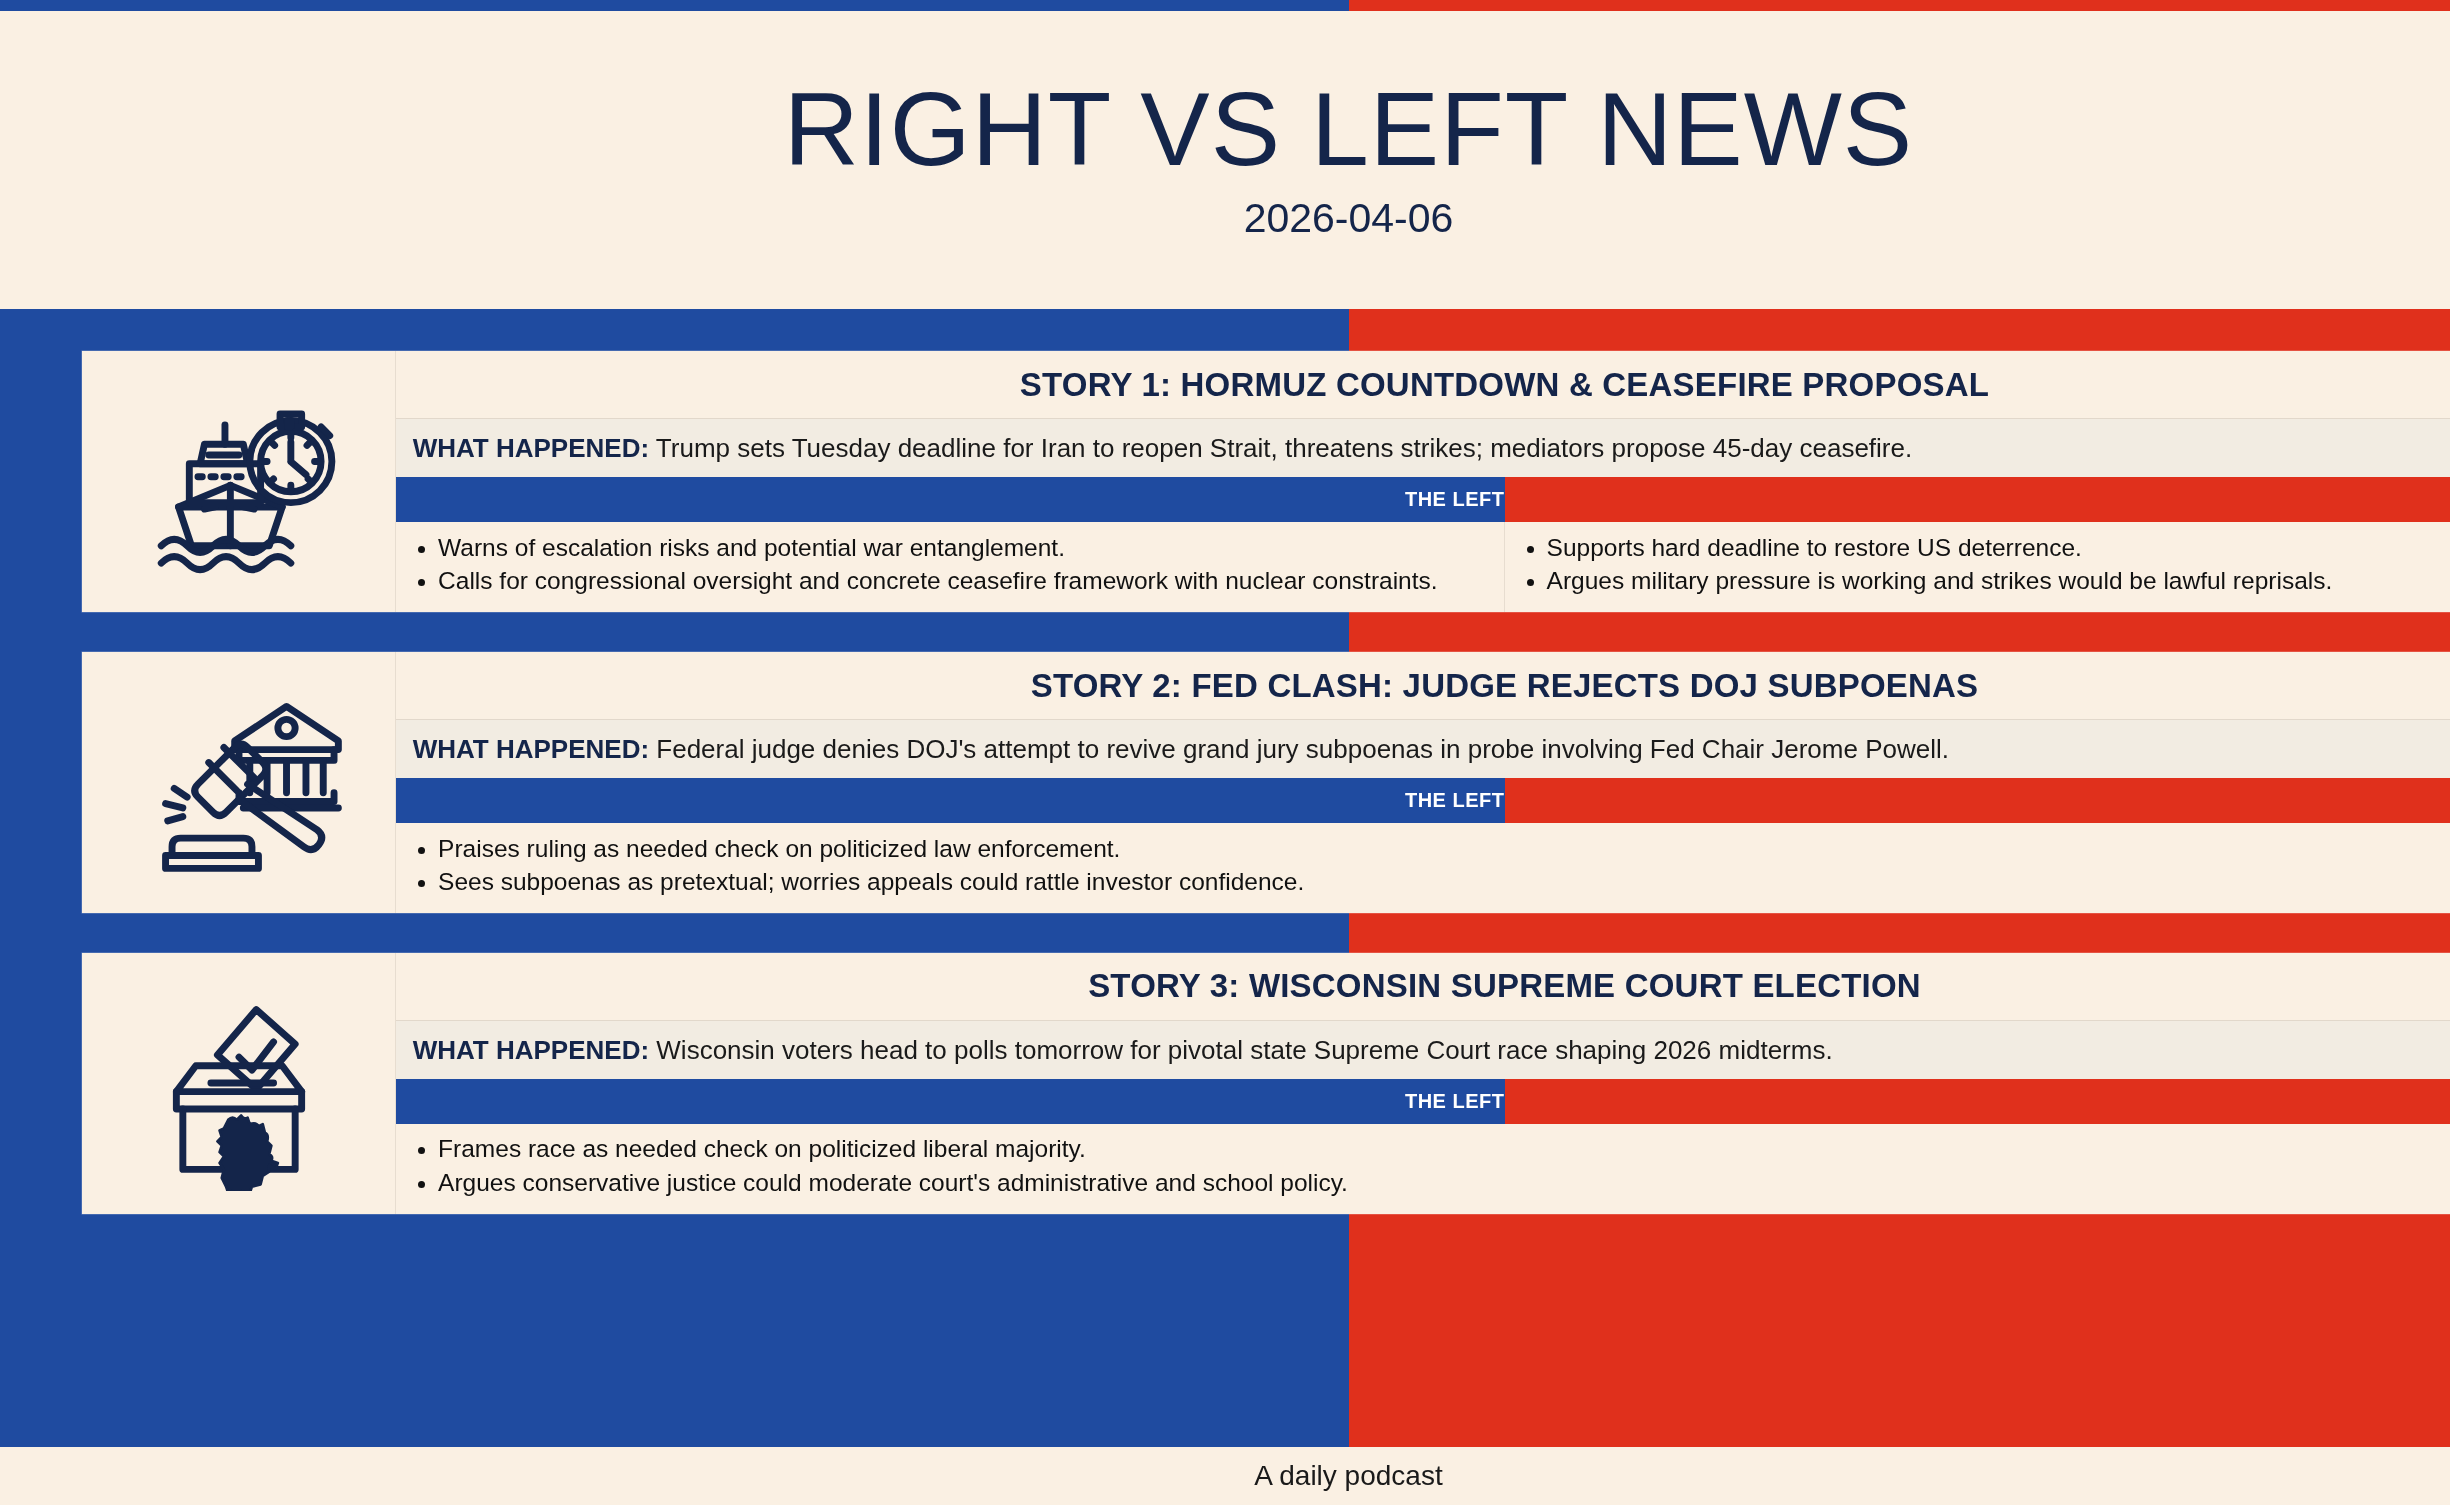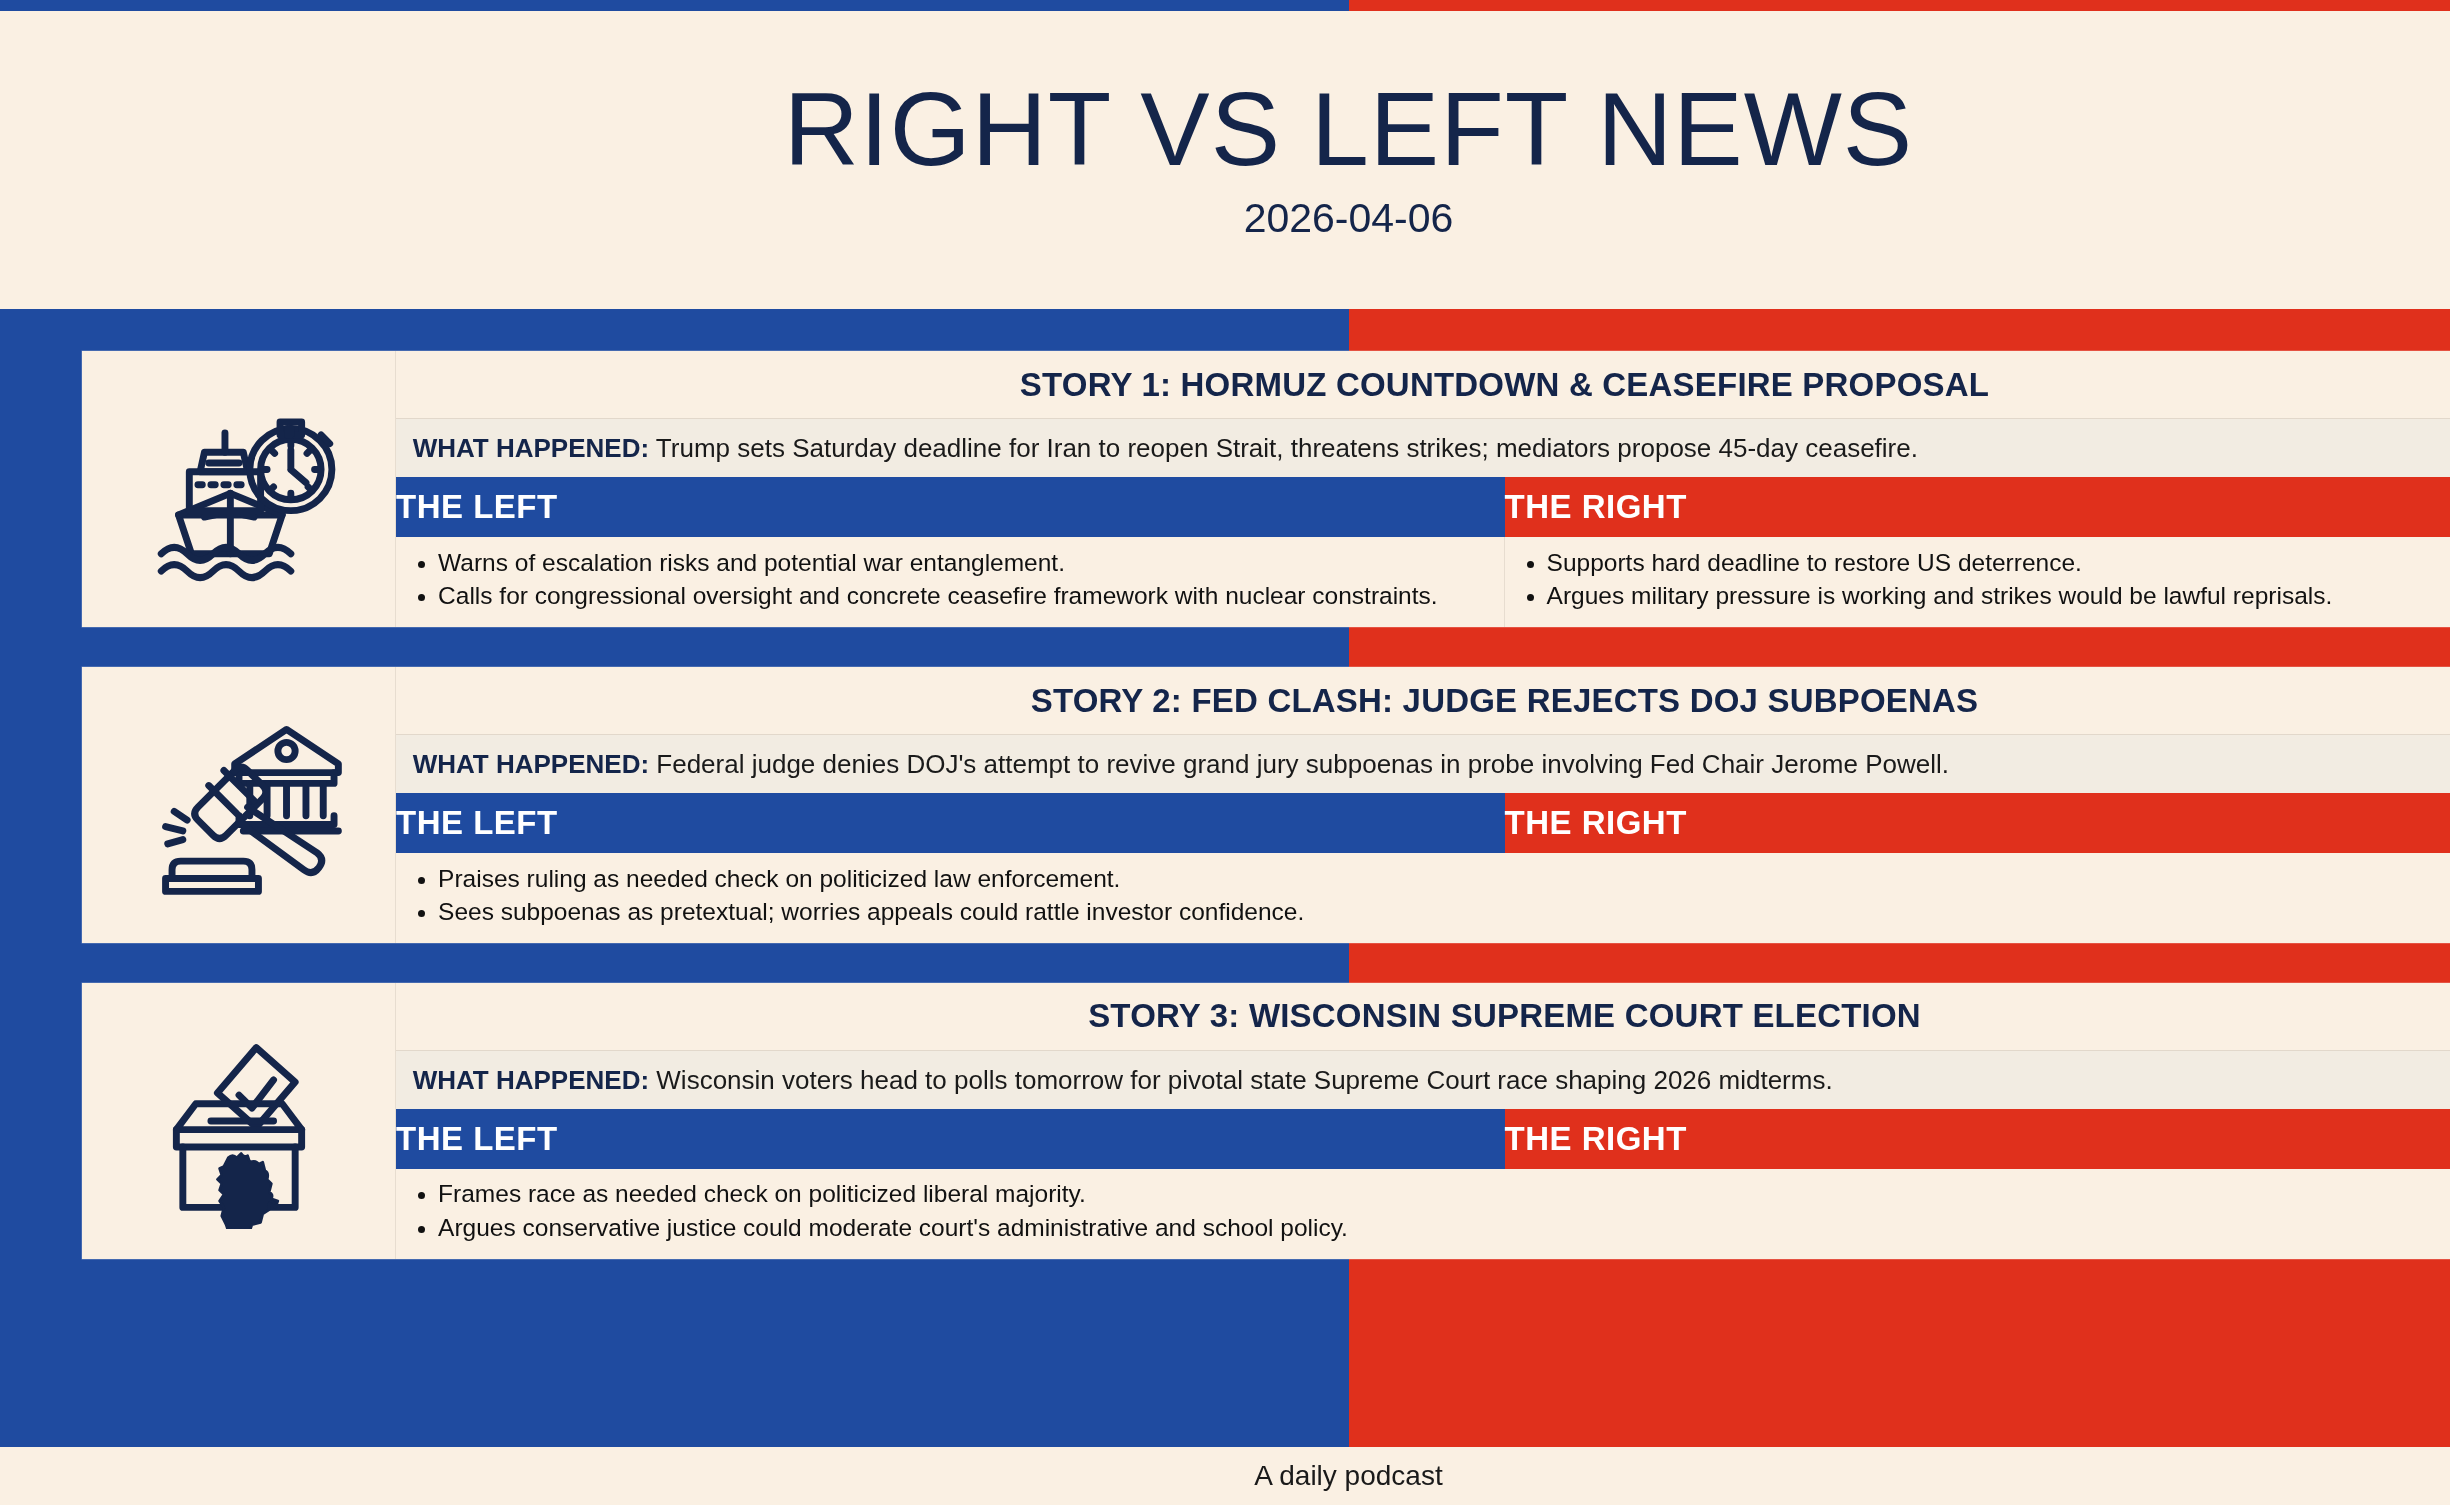--- a/index.html
+++ b/index.html
@@ -87,23 +87,23 @@
     color:#1a1a1a;
     font-size:26px;
     padding:12.7px 16.7px 12.7px 16.7px;
     line-height:1.25;
   }
   .what-happened .wh-label{font-weight:bold;color:#14254a;}
 
   .side-heads{display:flex;}
   .side-heads .head{
     flex:1 1 50%;
-    text-align:left;
+    text-align:right;
     color:#ffffff;
-    font-size:33px;font-weight:bold;
+    font-size:20px;font-weight:bold;
     padding:10.8px 0 10.8px 0;
     letter-spacing:0.5px;
   }
   .side-heads .head.left{background:#1f4ba0;}
   .side-heads .head.right{background:#e0301c;}
 
   .side-bodies{display:flex;background:#faf0e3;}
   .side-bodies .col{
     flex:1 1 50%;
     padding:10.8px 19.6px 12.7px 19.6px;
@@ -182,21 +182,21 @@
         <path d="M72.5 25 L72.5 22 M74 25 L74 22"></path>
         <path d="M88 25 L92 29"></path>
         <path d="M74 41 L74 32 M74 41 L81 47"></path>
         <path d="M74 28 L74 30 M74 52 L74 54 M61 41 L63 41 M85 41 L87 41"></path>
         <path d="M65 32 L66.5 33.5 M82 49 L83.5 50.5 M83 32 L81.5 33.5 M66 49 L64.5 50.5"></path>
       </svg>
     </div>
     <div class="story-body">
       <div class="story-title">STORY 1: HORMUZ COUNTDOWN &amp; CEASEFIRE PROPOSAL</div>
       <div class="what-happened">
-        <span class="wh-label">WHAT HAPPENED:</span><span> Trump sets Saturday deadline for Iran to reopen Strait, threatens strikes; mediators propose 45-day ceasefire.</span>
+        <span class="wh-label">WHAT HAPPENED:</span><span> Trump sets Tuesday deadline for Iran to reopen Strait, threatens strikes; mediators propose 45-day ceasefire.</span>
       </div>
       <div class="side-heads">
         <div class="head left">THE LEFT</div>
         <div class="head right">THE RIGHT</div>
       </div>
       <div class="side-bodies">
         <div class="col left">
           <ul>
             <li>Warns of escalation risks and potential war entanglement.</li>
             <li>Calls for congressional oversight and concrete ceasefire framework with nuclear constraints.</li>

